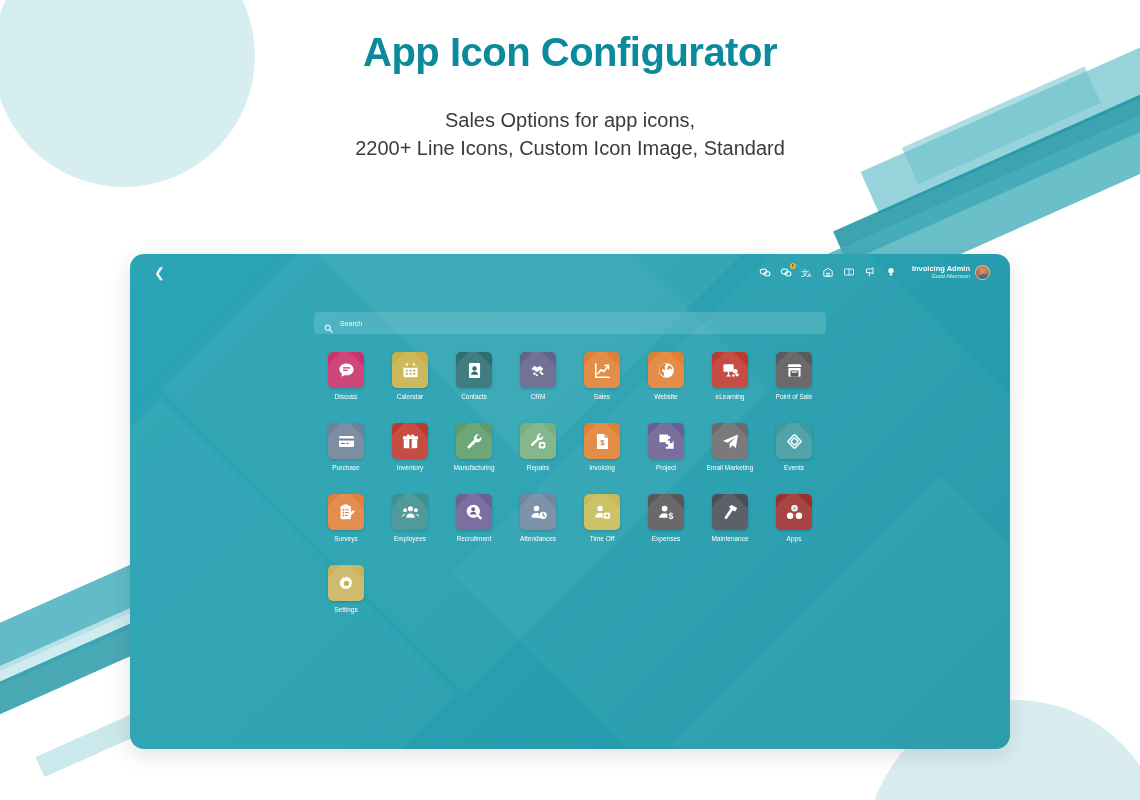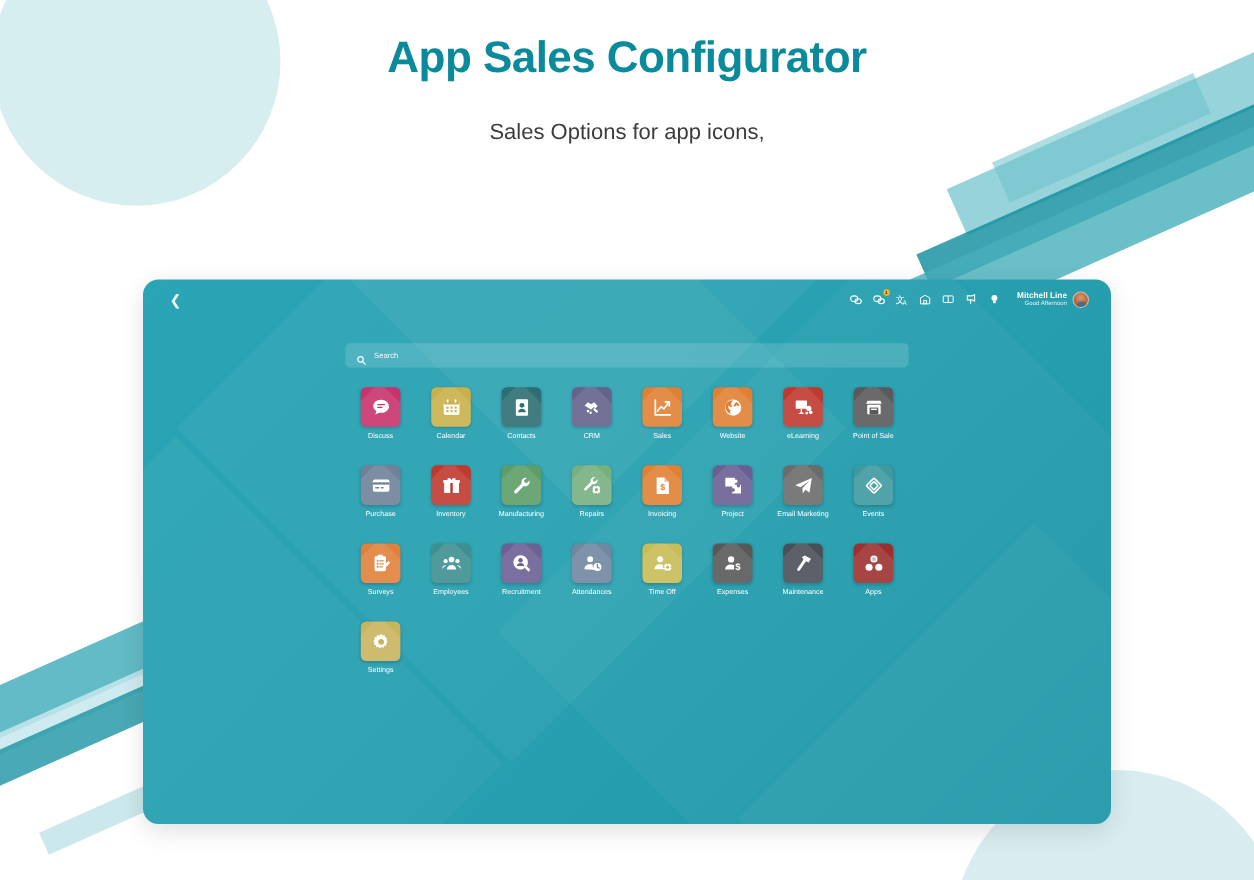--- a/index.html
+++ b/index.html
@@ -209,23 +209,24 @@
   <div class="bar b3"></div>
 </div>
 
 <div class="bars bars-bl">
   <div class="bar b1"></div>
   <div class="bar b2"></div>
   <div class="bar b3"></div>
   <div class="bar b4"></div>
 </div>
 
-<div class="page-title">App Sales Configurator</div>
+<div class="page-title">App Icon Configurator</div>
 <div class="page-sub">
   <div>Sales Options for app icons,</div>
+  <div>2200+ Line Icons, Custom Icon Image, Standard</div>
 </div>
 
 <div class="window">
   <div class="win-ov ov1"></div>
   <div class="win-ov ov2"></div>
   <div class="win-ov ov3"></div>
   <div class="win-ov ov4"></div>
   <div class="win-ov ov5"></div>
 
   <div class="win-header">
@@ -269,21 +270,21 @@
           </svg>
         </div>
         <div class="hicon">
           <svg viewBox="0 0 20 20" width="12" height="12" fill="currentColor">
             <circle cx="10" cy="8" r="4.5"></circle>
             <rect x="8" y="12.5" width="4" height="3.5" rx="1"></rect>
           </svg>
         </div>
         <div class="user-block">
           <div class="user-text">
-            <div class="user-name">Mitchell Line</div>
+            <div class="user-name">Invoicing Admin</div>
             <div class="user-greet">Good Afternoon</div>
           </div>
           <div class="avatar"></div>
         </div>
       </div>
   </div>
 
   <div class="search-wrap">
     <div class="search-bar">
       <span class="mag">

